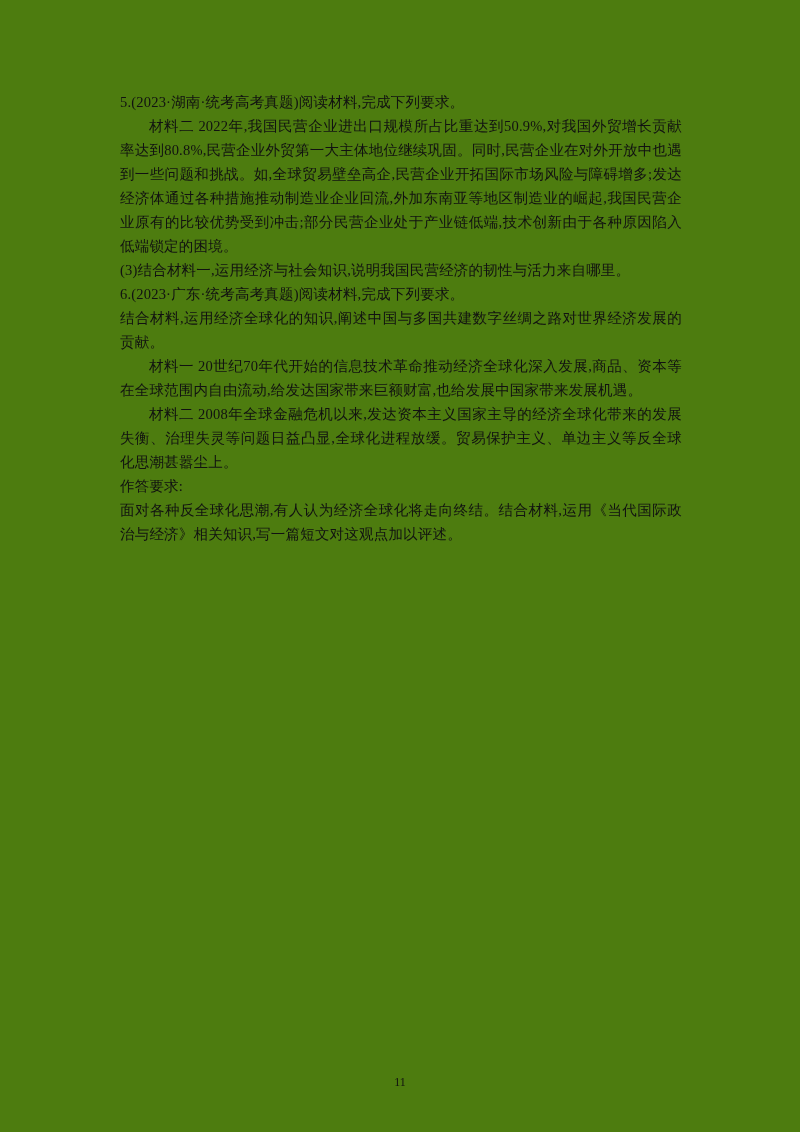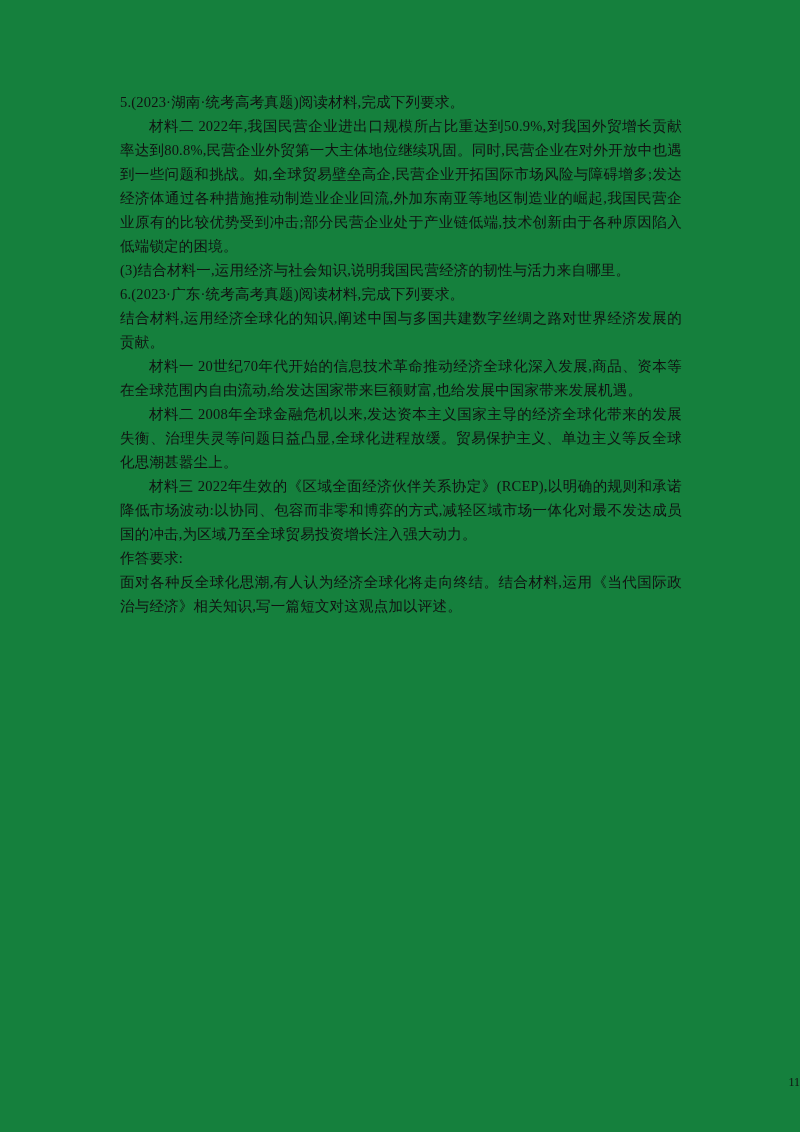--- a/index.html
+++ b/index.html
@@ -8,54 +8,53 @@
     width: 800px;
     height: 1132px;
     position: relative;
     overflow: hidden;
     font-family: "Liberation Serif", "DejaVu Serif", serif;
     color: #111111;
   }
   .page {
     position: absolute;
     inset: 0;
-    background: #15803d;
+    background: #4d7c0f;
     padding: 90px 118px 0 120px;
   }
   .text-block { width: 100%; }
   .para {
     font-size: 14.5px;
     line-height: 24px;
     text-align: justify;
     text-justify: inter-ideograph;
     letter-spacing: 0.2px;
     word-break: break-all;
   }
   .para.indent { text-indent: 2em; }
   .page-number {
     position: absolute;
     bottom: 42px;
     left: 0;
     right: 0;
-    text-align: right;
+    text-align: center;
     font-size: 12px;
     color: #111111;
     font-family: "Liberation Serif", "DejaVu Serif", serif;
   }
 </style>
 </head>
 <body>
 
 <div class="page">
   <div class="text-block">
       <p class="para">5.(2023·湖南·统考高考真题)阅读材料,完成下列要求。</p>
       <p class="para indent">材料二 2022年,我国民营企业进出口规模所占比重达到50.9%,对我国外贸增长贡献率达到80.8%,民营企业外贸第一大主体地位继续巩固。同时,民营企业在对外开放中也遇到一些问题和挑战。如,全球贸易壁垒高企,民营企业开拓国际市场风险与障碍增多;发达经济体通过各种措施推动制造业企业回流,外加东南亚等地区制造业的崛起,我国民营企业原有的比较优势受到冲击;部分民营企业处于产业链低端,技术创新由于各种原因陷入低端锁定的困境。</p>
       <p class="para">(3)结合材料一,运用经济与社会知识,说明我国民营经济的韧性与活力来自哪里。</p>
       <p class="para">6.(2023·广东·统考高考真题)阅读材料,完成下列要求。</p>
       <p class="para">结合材料,运用经济全球化的知识,阐述中国与多国共建数字丝绸之路对世界经济发展的贡献。</p>
       <p class="para indent">材料一 20世纪70年代开始的信息技术革命推动经济全球化深入发展,商品、资本等在全球范围内自由流动,给发达国家带来巨额财富,也给发展中国家带来发展机遇。</p>
       <p class="para indent">材料二 2008年全球金融危机以来,发达资本主义国家主导的经济全球化带来的发展失衡、治理失灵等问题日益凸显,全球化进程放缓。贸易保护主义、单边主义等反全球化思潮甚嚣尘上。</p>
-      <p class="para indent">材料三 2022年生效的《区域全面经济伙伴关系协定》(RCEP),以明确的规则和承诺降低市场波动:以协同、包容而非零和博弈的方式,减轻区域市场一体化对最不发达成员国的冲击,为区域乃至全球贸易投资增长注入强大动力。</p>
       <p class="para">作答要求:</p>
       <p class="para">面对各种反全球化思潮,有人认为经济全球化将走向终结。结合材料,运用《当代国际政治与经济》相关知识,写一篇短文对这观点加以评述。</p>
     </div>
 </div>
 <div class="page-number">11</div>
 
 </body></html>

